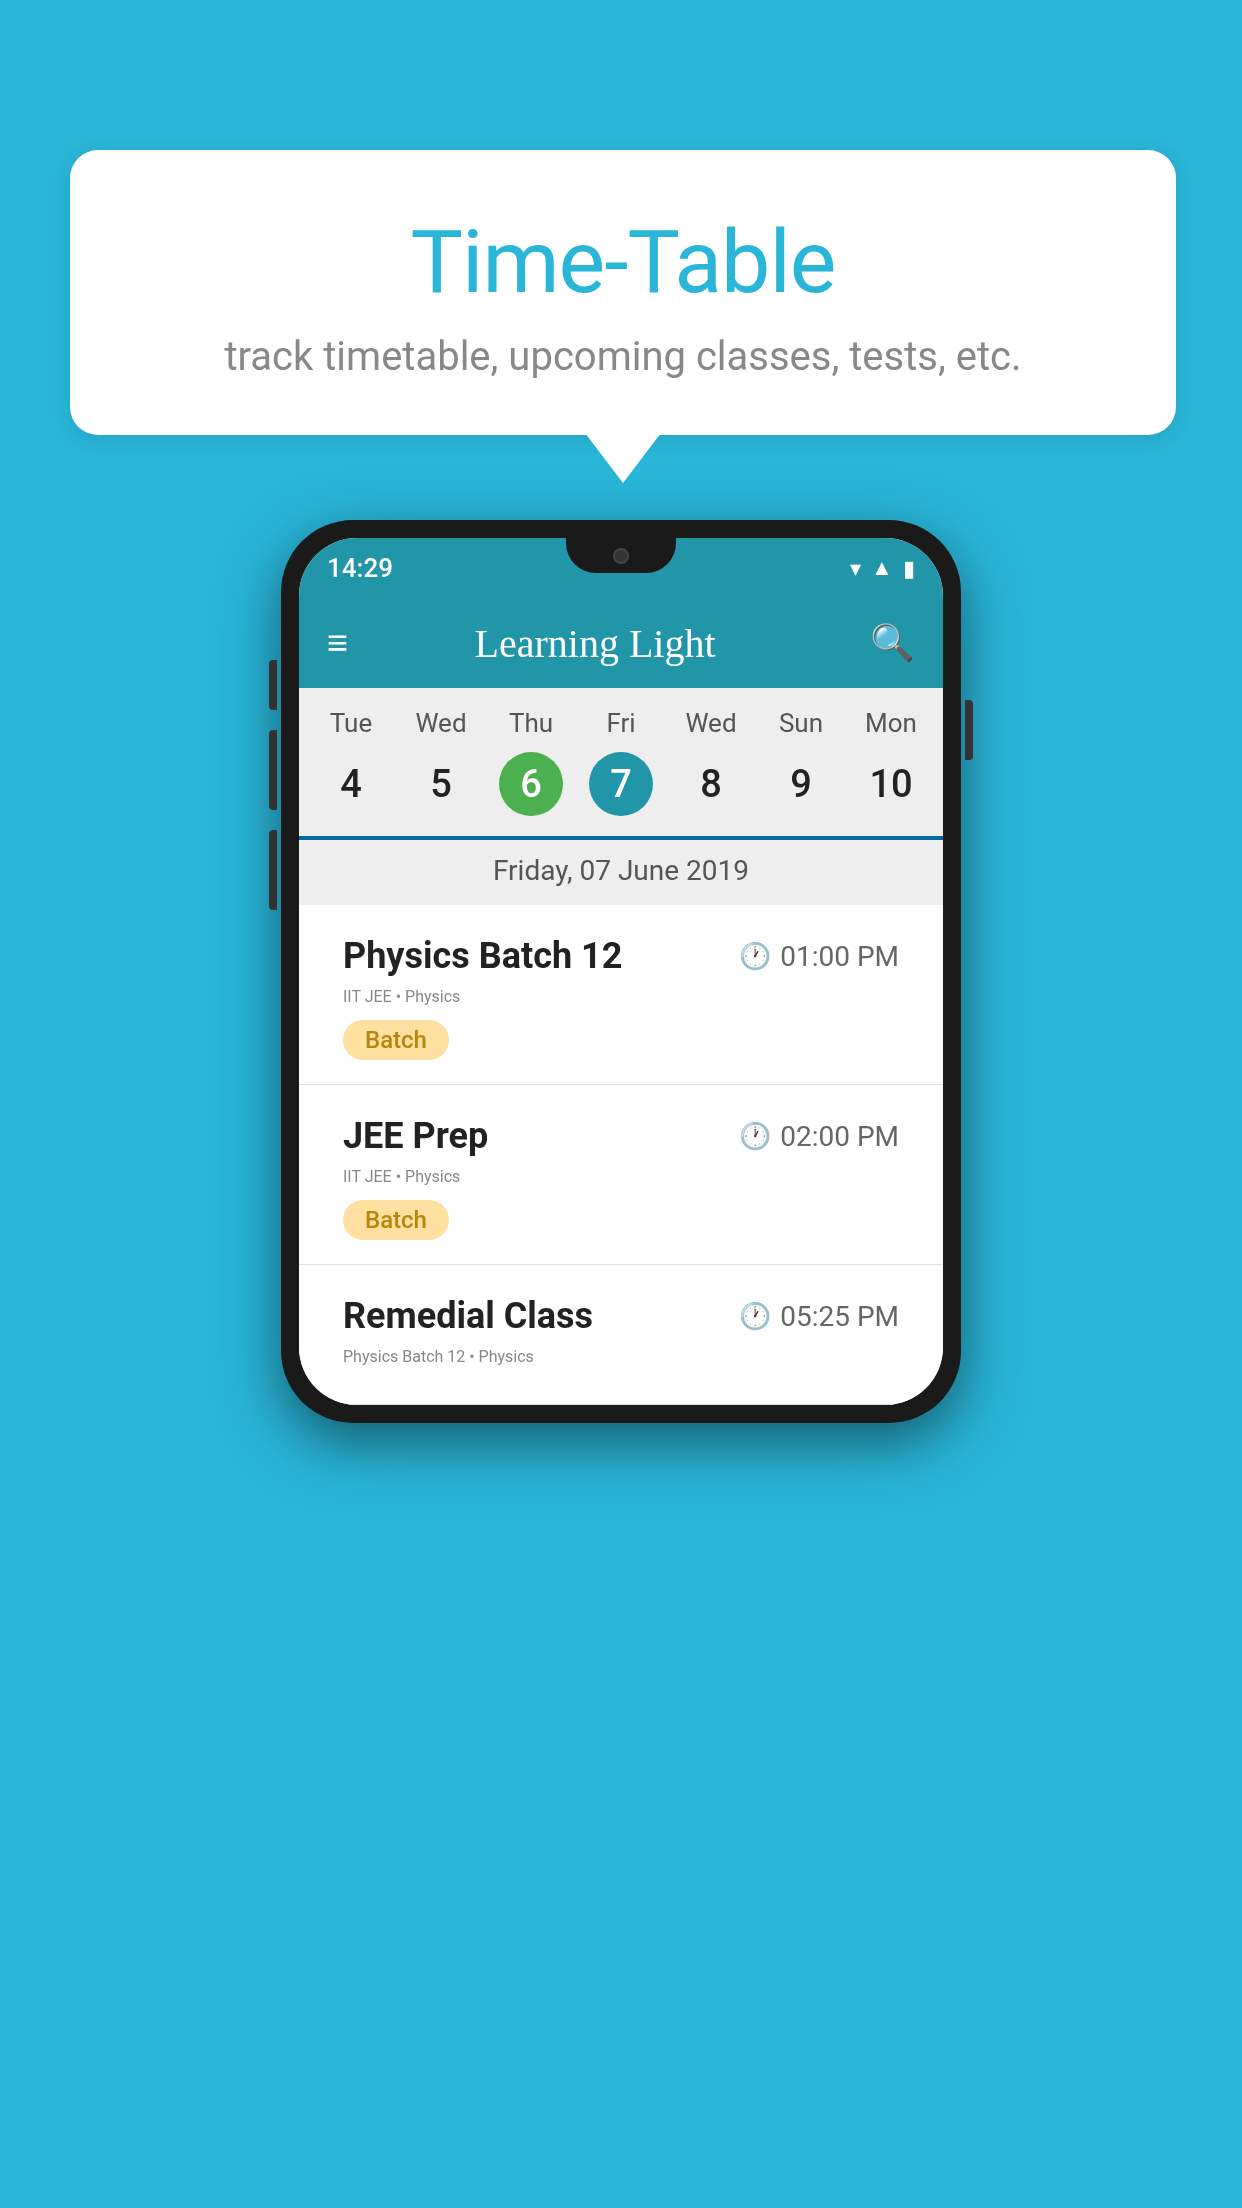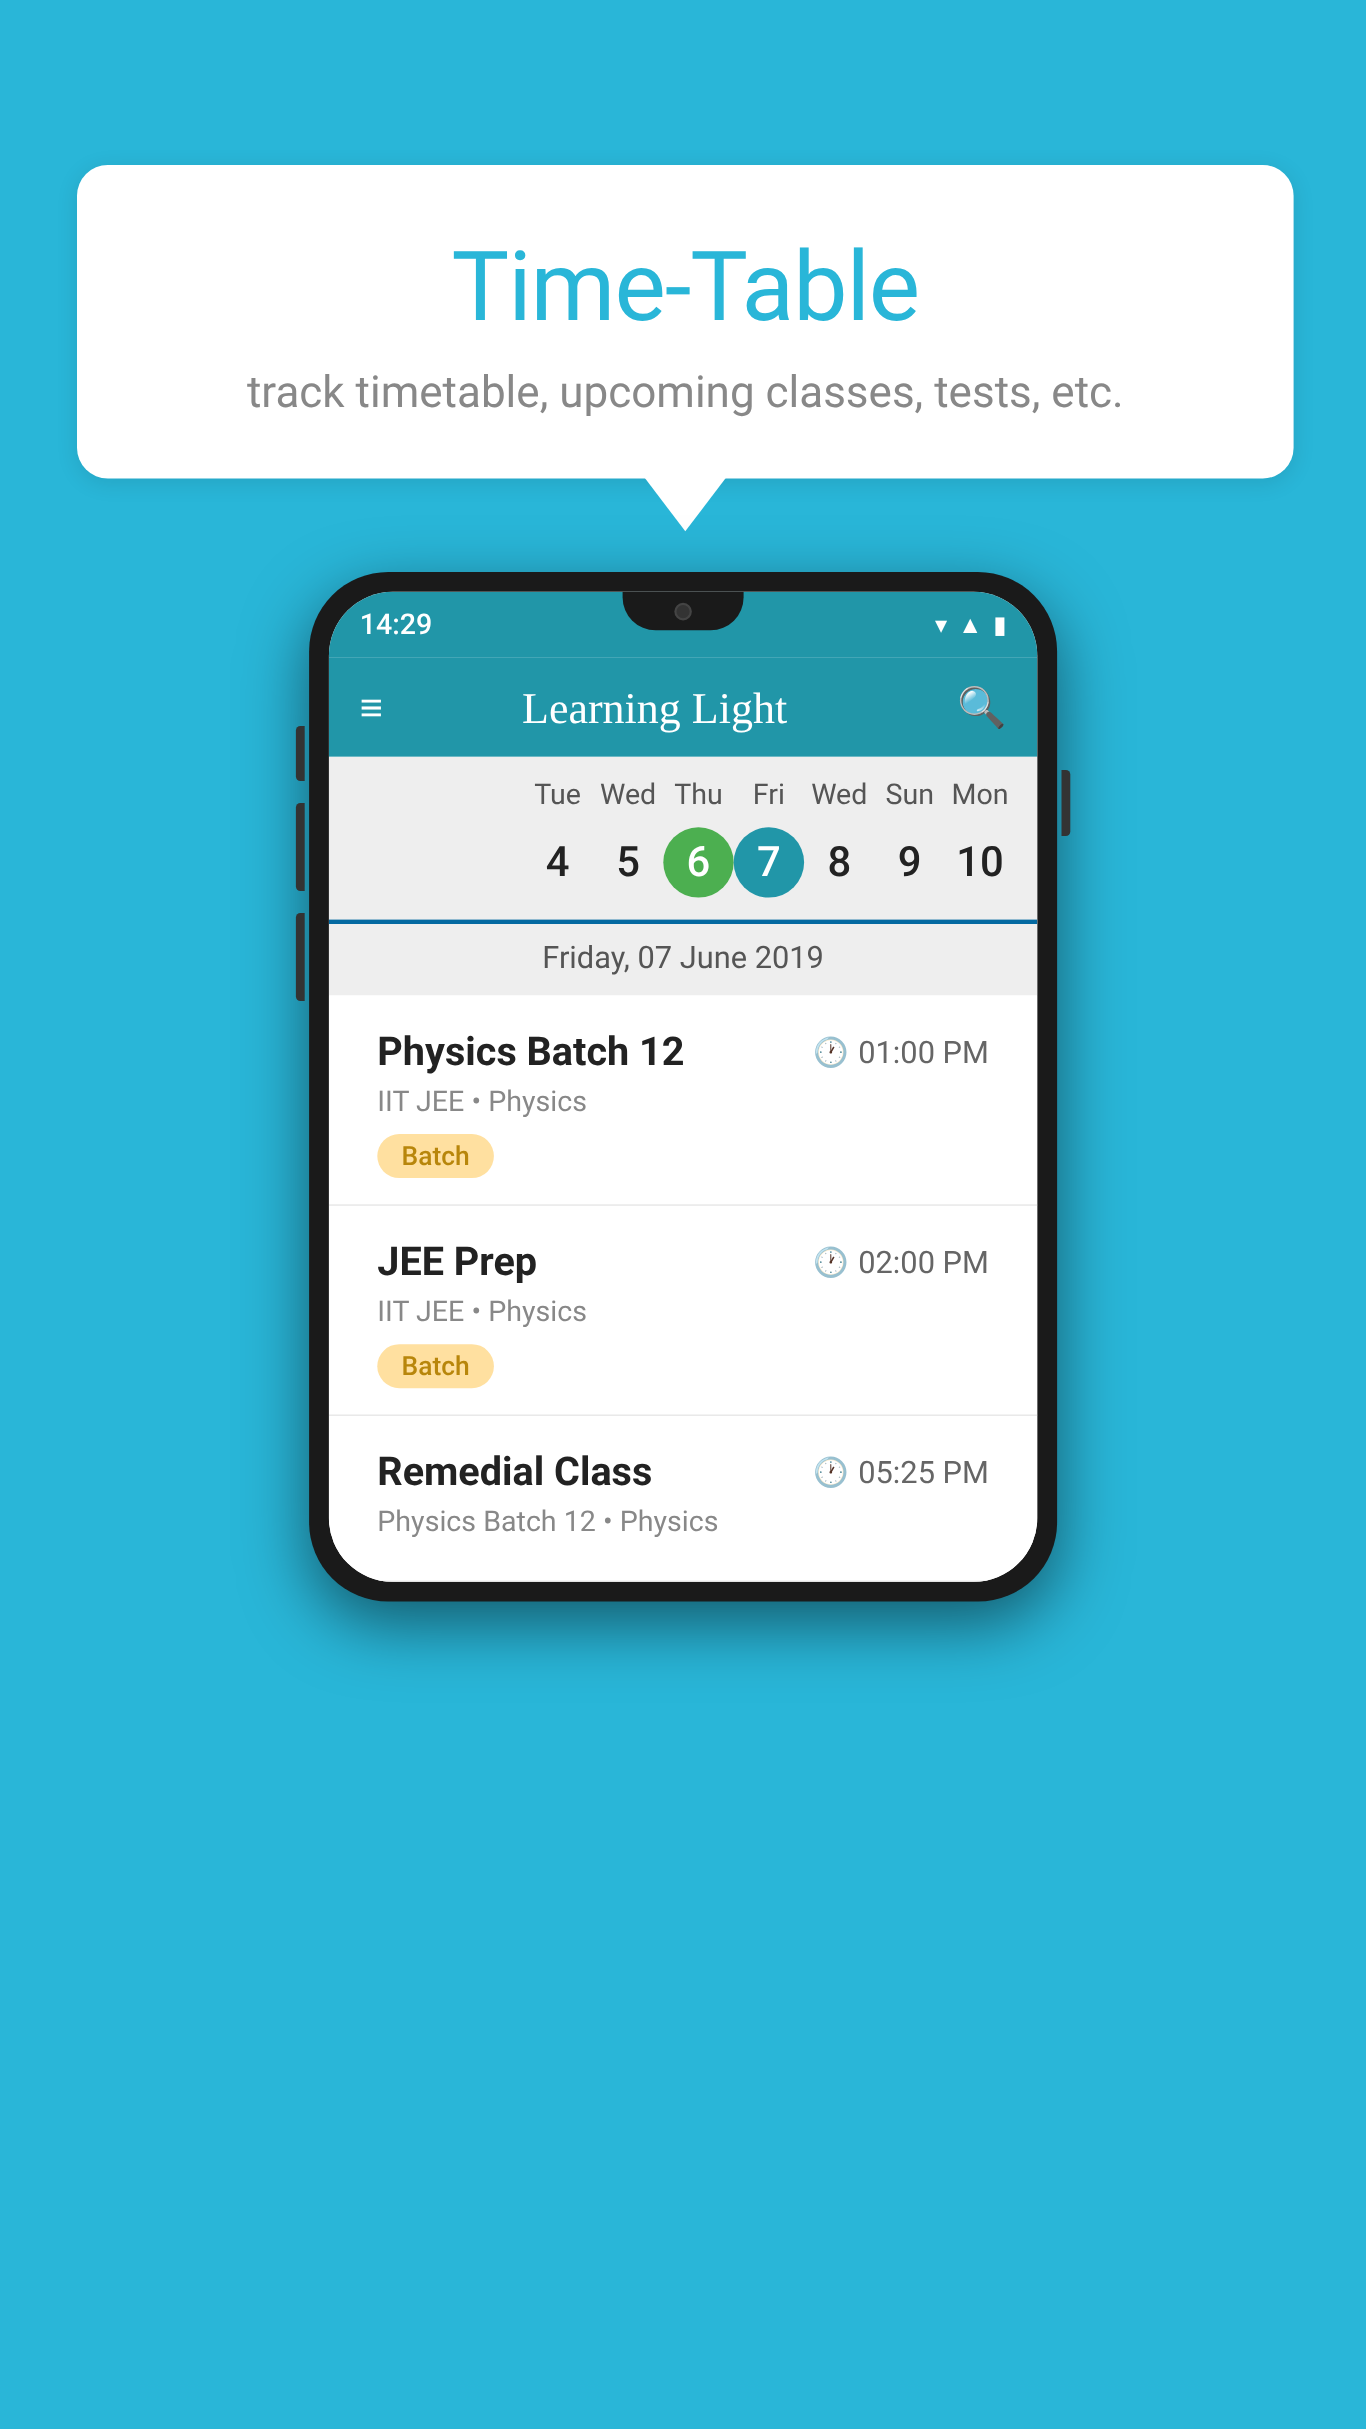--- a/index.html
+++ b/index.html
@@ -168,21 +168,21 @@
     }
 
     
     .calendar-strip {
       background: #eeeeee;
       padding: 20px 0 0;
     }
 
     .days-row {
       display: flex;
-      justify-content: flex-end;
+      justify-content: space-between;
       padding: 0 20px;
     }
 
     .day-item {
       display: flex;
       flex-direction: column;
       align-items: center;
       gap: 14px;
       padding-bottom: 20px;
     }
@@ -248,21 +248,21 @@
 
     .schedule-item-time {
       font-size: 28px;
       color: #666;
       display: flex;
       align-items: center;
       gap: 8px;
     }
 
     .schedule-item-subtitle {
-      font-size: 26px;
+      font-size: 16px;
       color: #888;
       margin-bottom: 14px;
     }
 
     .badge {
       display: inline-block;
       background: #ffe0a0;
       color: #b8860b;
       font-size: 24px;
       font-weight: 500;

